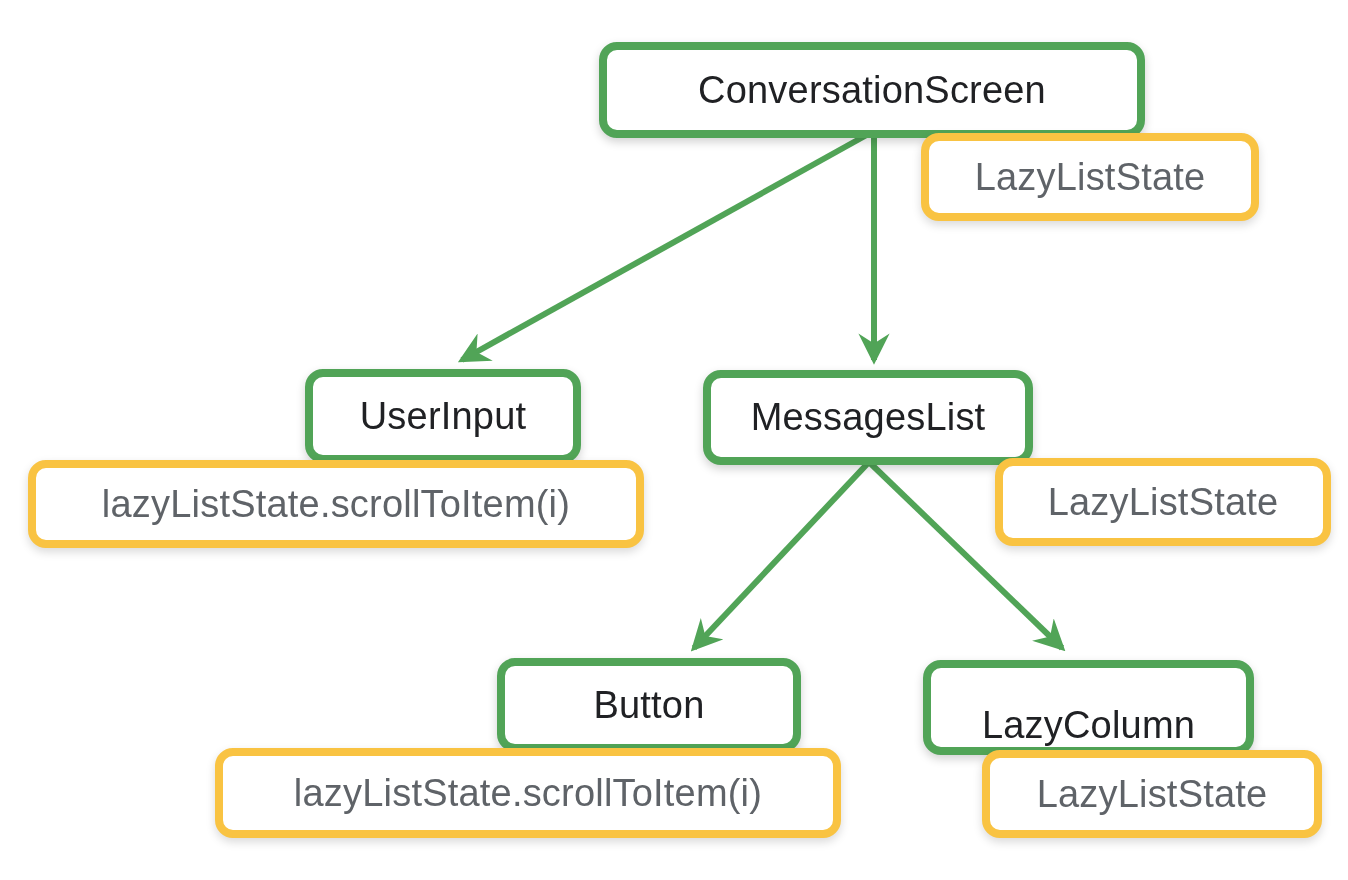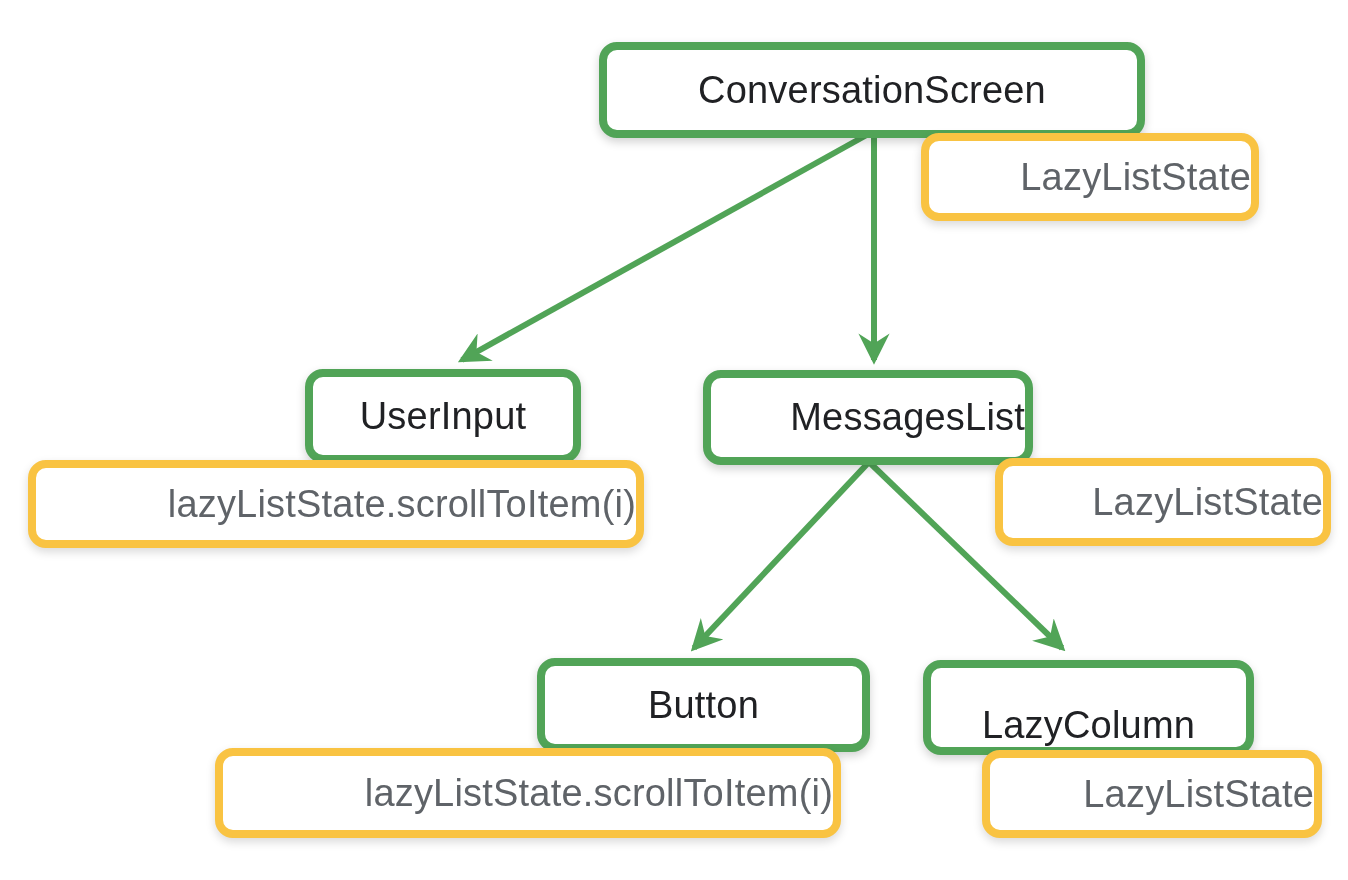--- a/index.html
+++ b/index.html
@@ -36,35 +36,35 @@
     border:8px solid var(--composable-border);
     border-radius:18px;
     box-shadow:0 4px 10px rgba(0,0,0,0.18);
     color:var(--node-label);
     font-size:38px;
     letter-spacing:0.2px;
     white-space:nowrap;
   }
   .state{
     position:absolute;z-index:3;
-    display:flex;align-items:center;justify-content:flex-end;
+    display:flex;align-items:center;justify-content:center;
     background:#fff;
     border:8px solid var(--state-border);
     border-radius:18px;
     box-shadow:0 4px 10px rgba(0,0,0,0.15);
     color:var(--state-label);
     font-size:38px;
     letter-spacing:0.2px;
     white-space:nowrap;
   }
   
   #node-conversation-screen{left:599px;top:42px;width:546px;height:96px;}
   #node-user-input{left:305px;top:369px;width:276px;height:94px;}
-  #node-messages-list{left:703px;top:370px;width:330px;height:95px;justify-content:flex-end;}
-  #node-button{left:497px;top:658px;width:333px;height:94px;margin-left:40px;}
+  #node-messages-list{left:703px;top:370px;width:330px;height:95px;}
+  #node-button{left:497px;top:658px;width:304px;height:94px;}
   #node-lazy-column{left:923px;top:660px;width:331px;height:95px;align-items:flex-end;}
   
   #state-conversation{left:921px;top:133px;width:338px;height:88px;}
   #state-user-input{left:28px;top:460px;width:616px;height:88px;}
   #state-messages{left:995px;top:458px;width:336px;height:88px;}
   #state-button{left:215px;top:748px;width:626px;height:90px;}
   #state-lazy-column{left:982px;top:750px;width:340px;height:88px;}
 </style>
 </head>
 <body>

